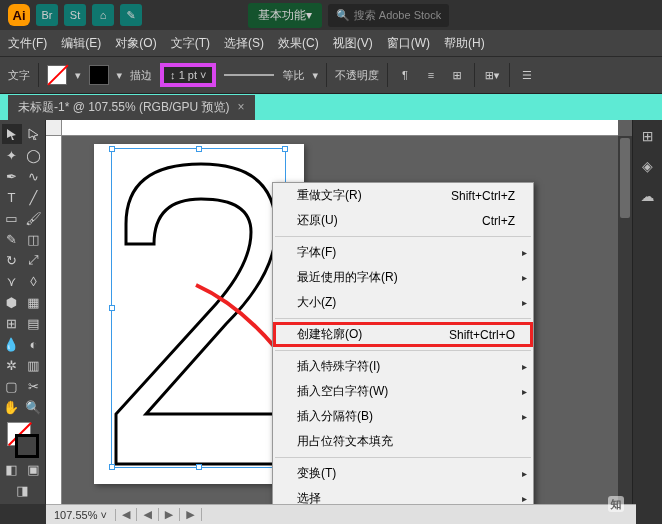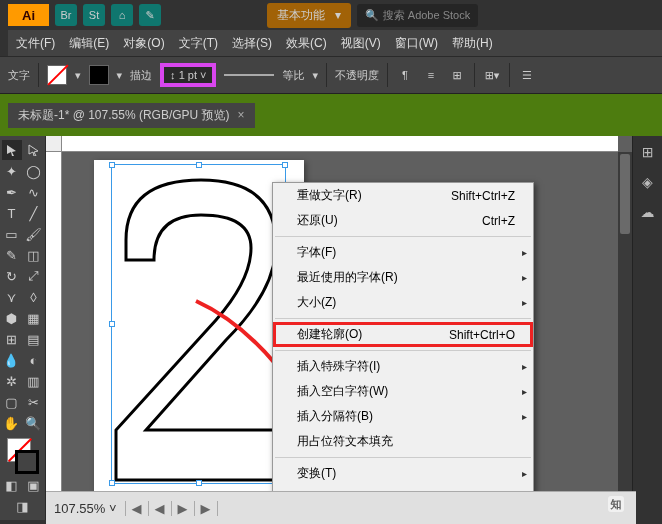--- a/index.html
+++ b/index.html
@@ -1,37 +1,37 @@
 <!DOCTYPE html>
 <html><head>
 <meta charset="utf-8">
 <style>
 * { margin: 0; padding: 0; box-sizing: border-box; font-family: "Microsoft YaHei", sans-serif; }
 body { width: 662px; height: 524px; background: #323232; overflow: hidden; position: relative; }
 
 .topbar { height: 30px; background: #323232; display: flex; align-items: center; padding: 0 8px; gap: 6px; }
-.topbar .logo { width: 41px; height: 22px; background: #ff9a00; border-radius: 0; display: flex; align-items: center; justify-content: center; color: #2d0202; font-weight: bold; font-size: 13px; }
+.topbar .logo { width: 22px; height: 22px; background: #ff9a00; border-radius: 6px; display: flex; align-items: center; justify-content: center; color: #2d0202; font-weight: bold; font-size: 13px; }
 .topbar .icon-btn { width: 22px; height: 22px; background: #0f766e; border-radius: 3px; display: flex; align-items: center; justify-content: center; color: #ccc; font-size: 11px; }
-.topbar .preset { background: #a16207; color: #ccc; padding: 4px 10px; font-size: 12px; border-radius: 3px; display: flex; align-items: center; gap: 10px; margin-left: 100px; }
+.topbar .preset { background: #14532d; color: #ccc; padding: 4px 10px; font-size: 12px; border-radius: 3px; display: flex; align-items: center; gap: 0; margin-left: 100px; }
 .topbar .search { background: #252525; color: #888; padding: 4px 8px; font-size: 11px; border-radius: 3px; display: flex; align-items: center; gap: 4px; }
 
-.menubar { height: 26px; background: #434343; display: flex; align-items: center; padding: 4px 8px; color: #ddd; font-size: 12px; gap: 14px; margin-left: 8px; }
+.menubar { height: 26px; background: #434343; display: flex; align-items: center; padding: 4px 8px; color: #ddd; font-size: 12px; gap: 14px; }
 
 .optbar { height: 38px; background: #434343; border-top: 1px solid #2a2a2a; border-bottom: 1px solid #222; display: flex; align-items: center; padding: 0 8px; gap: 8px; color: #ccc; font-size: 11px; }
 .optbar .label { color: #ccc; }
 .optbar .swatch-nofill { width: 20px; height: 20px; background: #fff; position: relative; border: 1px solid #666; }
 .optbar .swatch-nofill::after { content: ""; position: absolute; width: 28px; height: 2px; background: red; top: 8px; left: -4px; transform: rotate(-45deg); }
 .optbar .swatch-black { width: 20px; height: 20px; background: #000; border: 1px solid #666; }
 .optbar .sel { background: #2a2a2a; padding: 2px 6px; border: 4px solid #d946ef; }
 .optbar .line-sample { width: 50px; height: 10px; display: flex; align-items: center; }
 .optbar .line-sample::before { content: ""; width: 100%; height: 2px; background: #aaa; }
 .optbar .sep { width: 1px; height: 24px; background: #2a2a2a; }
 .optbar .icon-sq { width: 18px; height: 18px; display: flex; align-items: center; justify-content: center; color: #ccc; }
 
-.tabbar { height: 42px; background: #4d7c0f; display: flex; align-items: center; padding: 0 8px; color: #ccc; font-size: 12px; }
+.tabbar { height: 26px; background: #5eead4; display: flex; align-items: center; padding: 0 8px; color: #ccc; font-size: 12px; }
 .tabbar .tab { background: #434343; padding: 4px 10px; display: flex; align-items: center; gap: 8px; }
 .tabbar .close { color: #aaa; }
 
 .workspace { display: flex; height: 384px; }
 
 .tools-left { width: 46px; background: #434343; display: flex; flex-direction: column; align-items: center; padding: 4px 2px; gap: 1px; border-right: 1px solid #2a2a2a; }
 .tools-left .row { display: flex; gap: 2px; }
 .tools-left .tool { width: 20px; height: 20px; color: #ccc; display: flex; align-items: center; justify-content: center; font-size: 13px; position: relative; }
 .tools-left .tool.active { background: #2a2a2a; }
 .tools-left .fill-stroke { width: 32px; height: 36px; position: relative; margin-top: 4px; }
@@ -56,21 +56,21 @@
 .arrow-annot { position: absolute; top: 160px; left: 145px; width: 120px; height: 110px; pointer-events: none; }
 
 .panels-right { width: 30px; background: #323232; border-left: 1px solid #222; display: flex; flex-direction: column; align-items: center; padding-top: 8px; gap: 14px; color: #bbb; font-size: 14px; }
 
 .context-menu { position: absolute; top: 182px; left: 272px; width: 262px; background: #f0f0f0; border: 1px solid #999; box-shadow: 2px 2px 6px rgba(0,0,0,0.5); font-size: 12px; color: #000; }
 .context-menu .item { display: flex; justify-content: space-between; align-items: center; padding: 4px 18px 4px 24px; position: relative; }
 .context-menu .item.has-sub::after { content: "▸"; position: absolute; right: 6px; font-size: 10px; color: #333; }
 .context-menu .sep { height: 1px; background: #ccc; margin: 3px 2px; }
 .context-menu .highlight { outline: 3px solid #e22; outline-offset: -3px; }
 
-.statusbar { position: absolute; bottom: 0; left: 46px; right: 26px; height: 33px; background: #e0e0e0; border-top: 1px solid #aaa; display: flex; align-items: center; font-size: 13px; color: #333; }
+.statusbar { position: absolute; bottom: 0; left: 46px; right: 26px; height: 20px; background: #e0e0e0; border-top: 1px solid #aaa; display: flex; align-items: center; font-size: 11px; color: #333; }
 .statusbar .zoom { padding: 0 8px; border-right: 1px solid #aaa; }
 .statusbar .nav { display: flex; }
 .statusbar .nav span { padding: 0 6px; border-right: 1px solid #aaa; color: #666; }
 
 .watermark { position: absolute; bottom: 12px; right: 38px; color: rgba(255,255,255,0.55); font-size: 13px; display: flex; align-items: center; gap: 4px; }
 .watermark .zh { width: 16px; height: 16px; background: rgba(255,255,255,0.55); color: #5f5f5f; border-radius: 3px; display: flex; align-items: center; justify-content: center; font-size: 11px; font-weight: bold; }
 
 svg.shape2 { position: absolute; top: 10px; left: 12px; }
 </style>
 </head>

